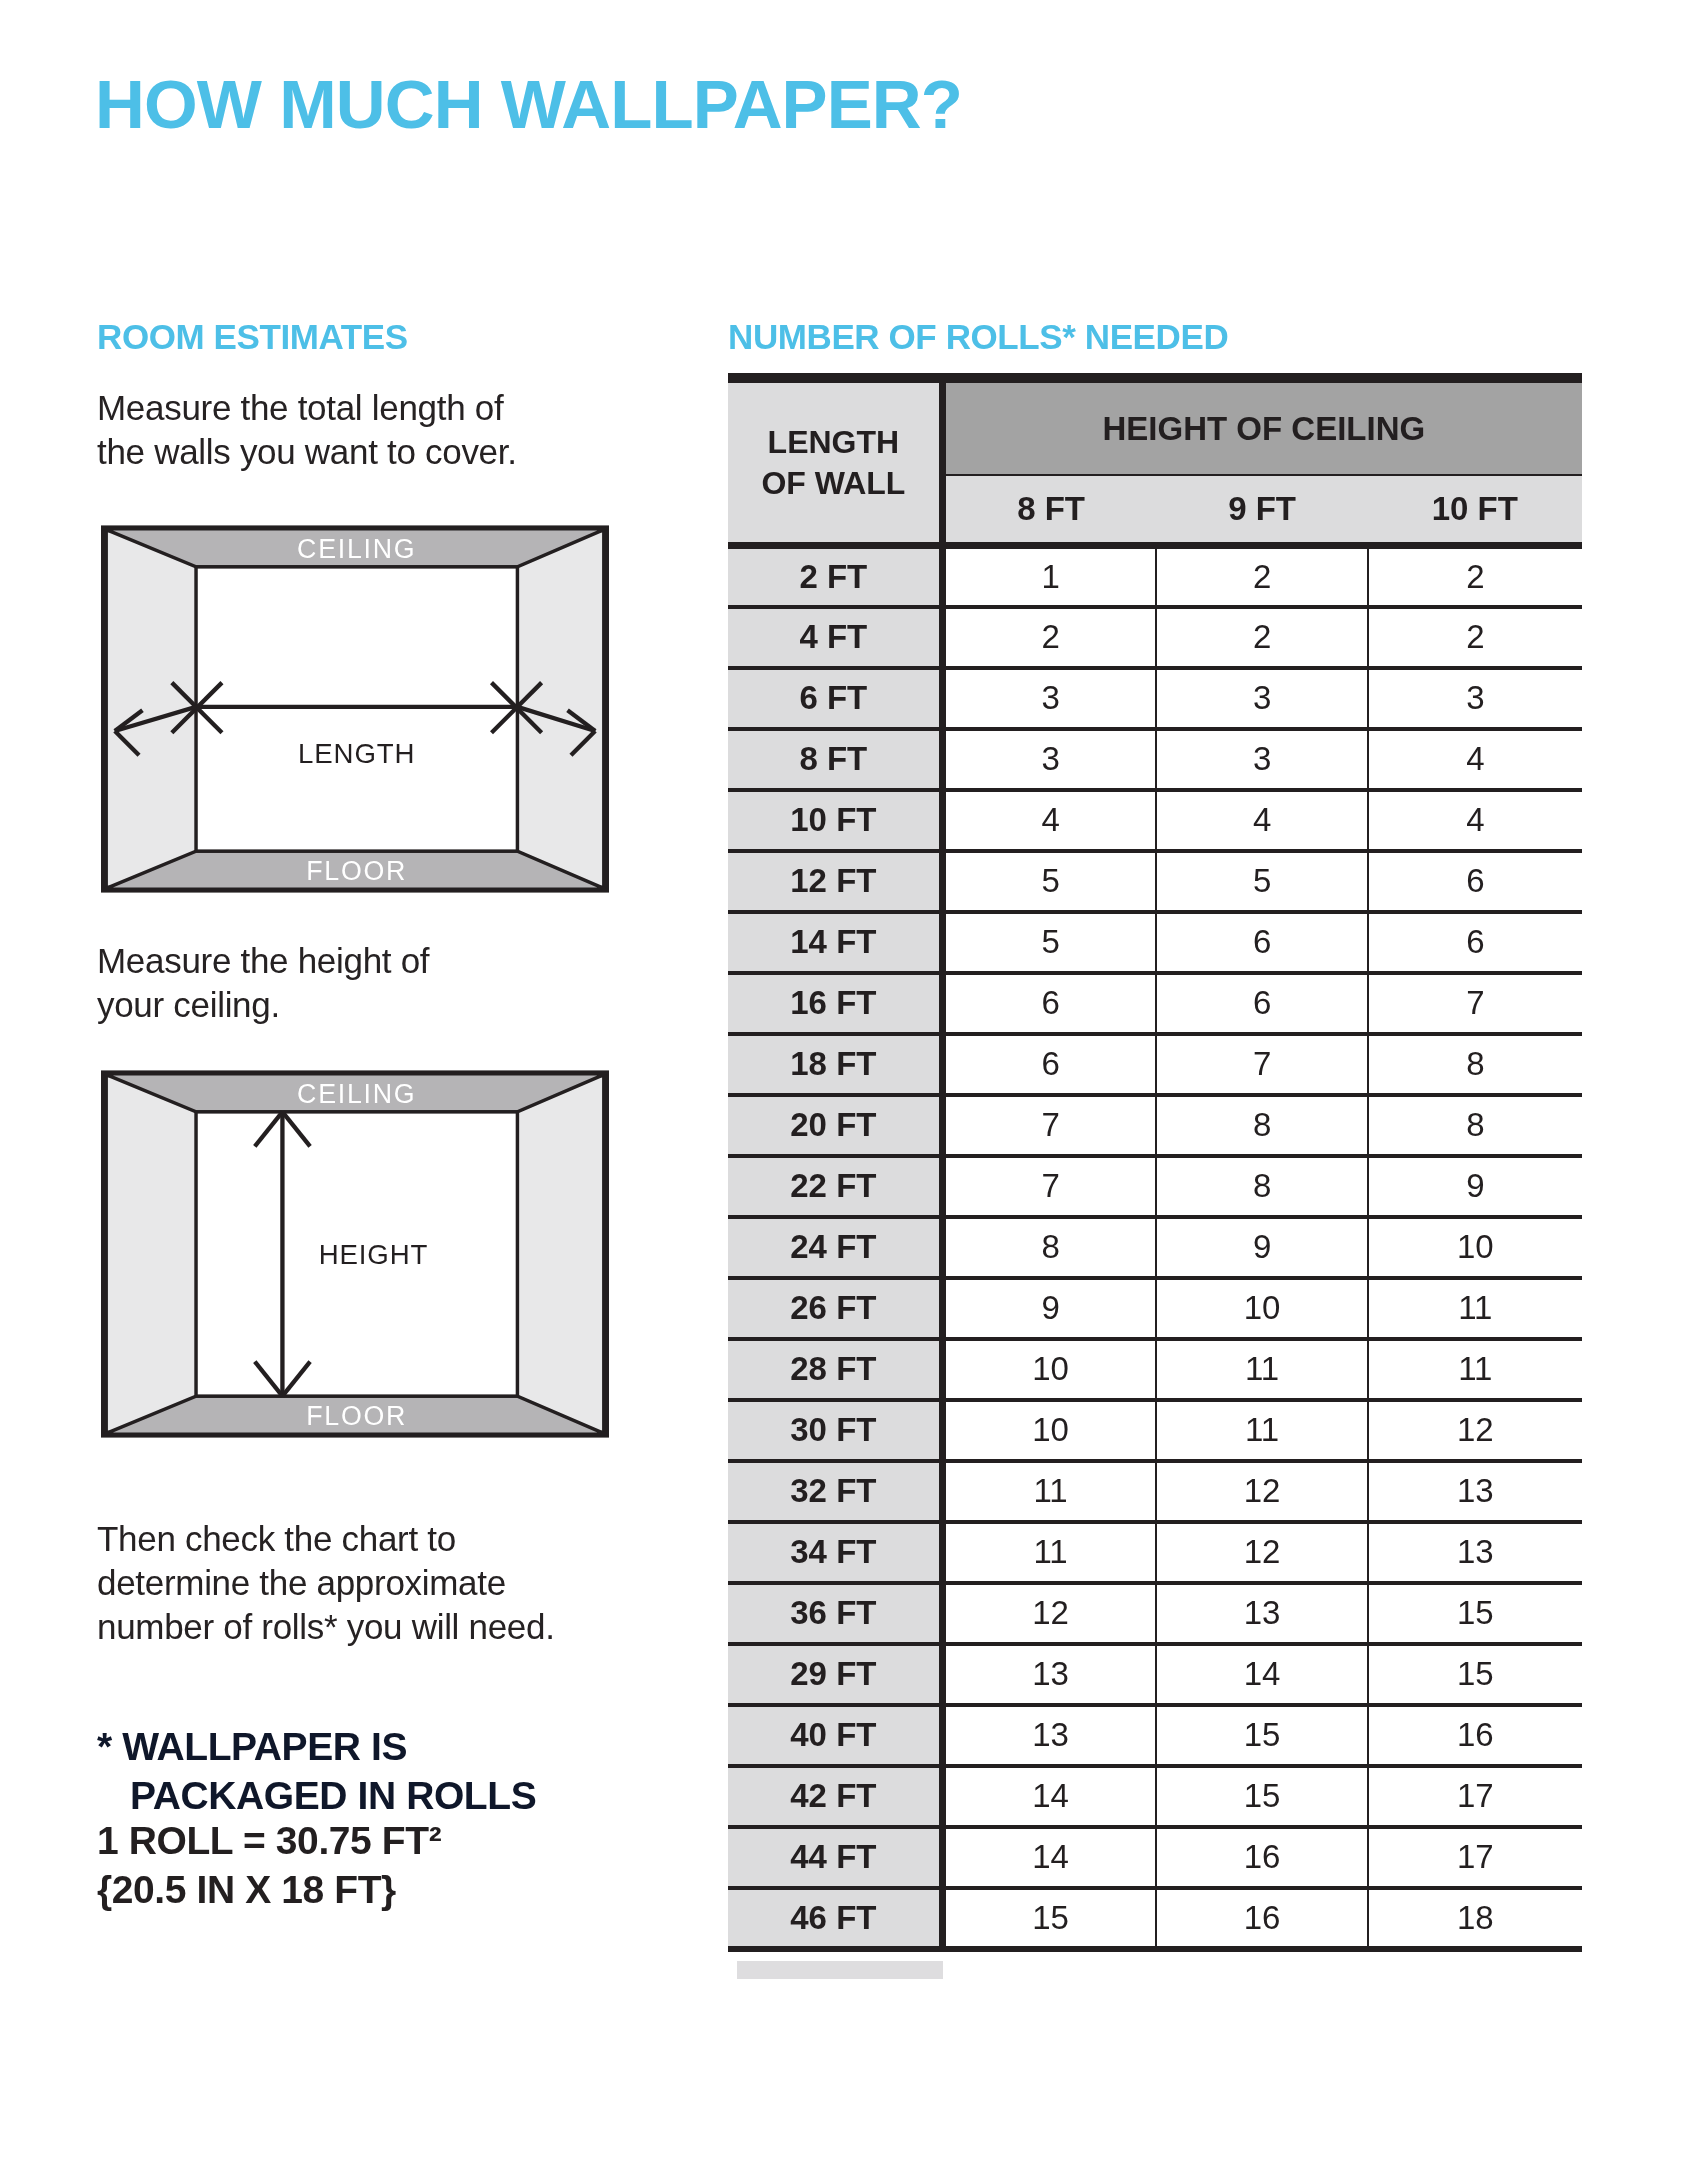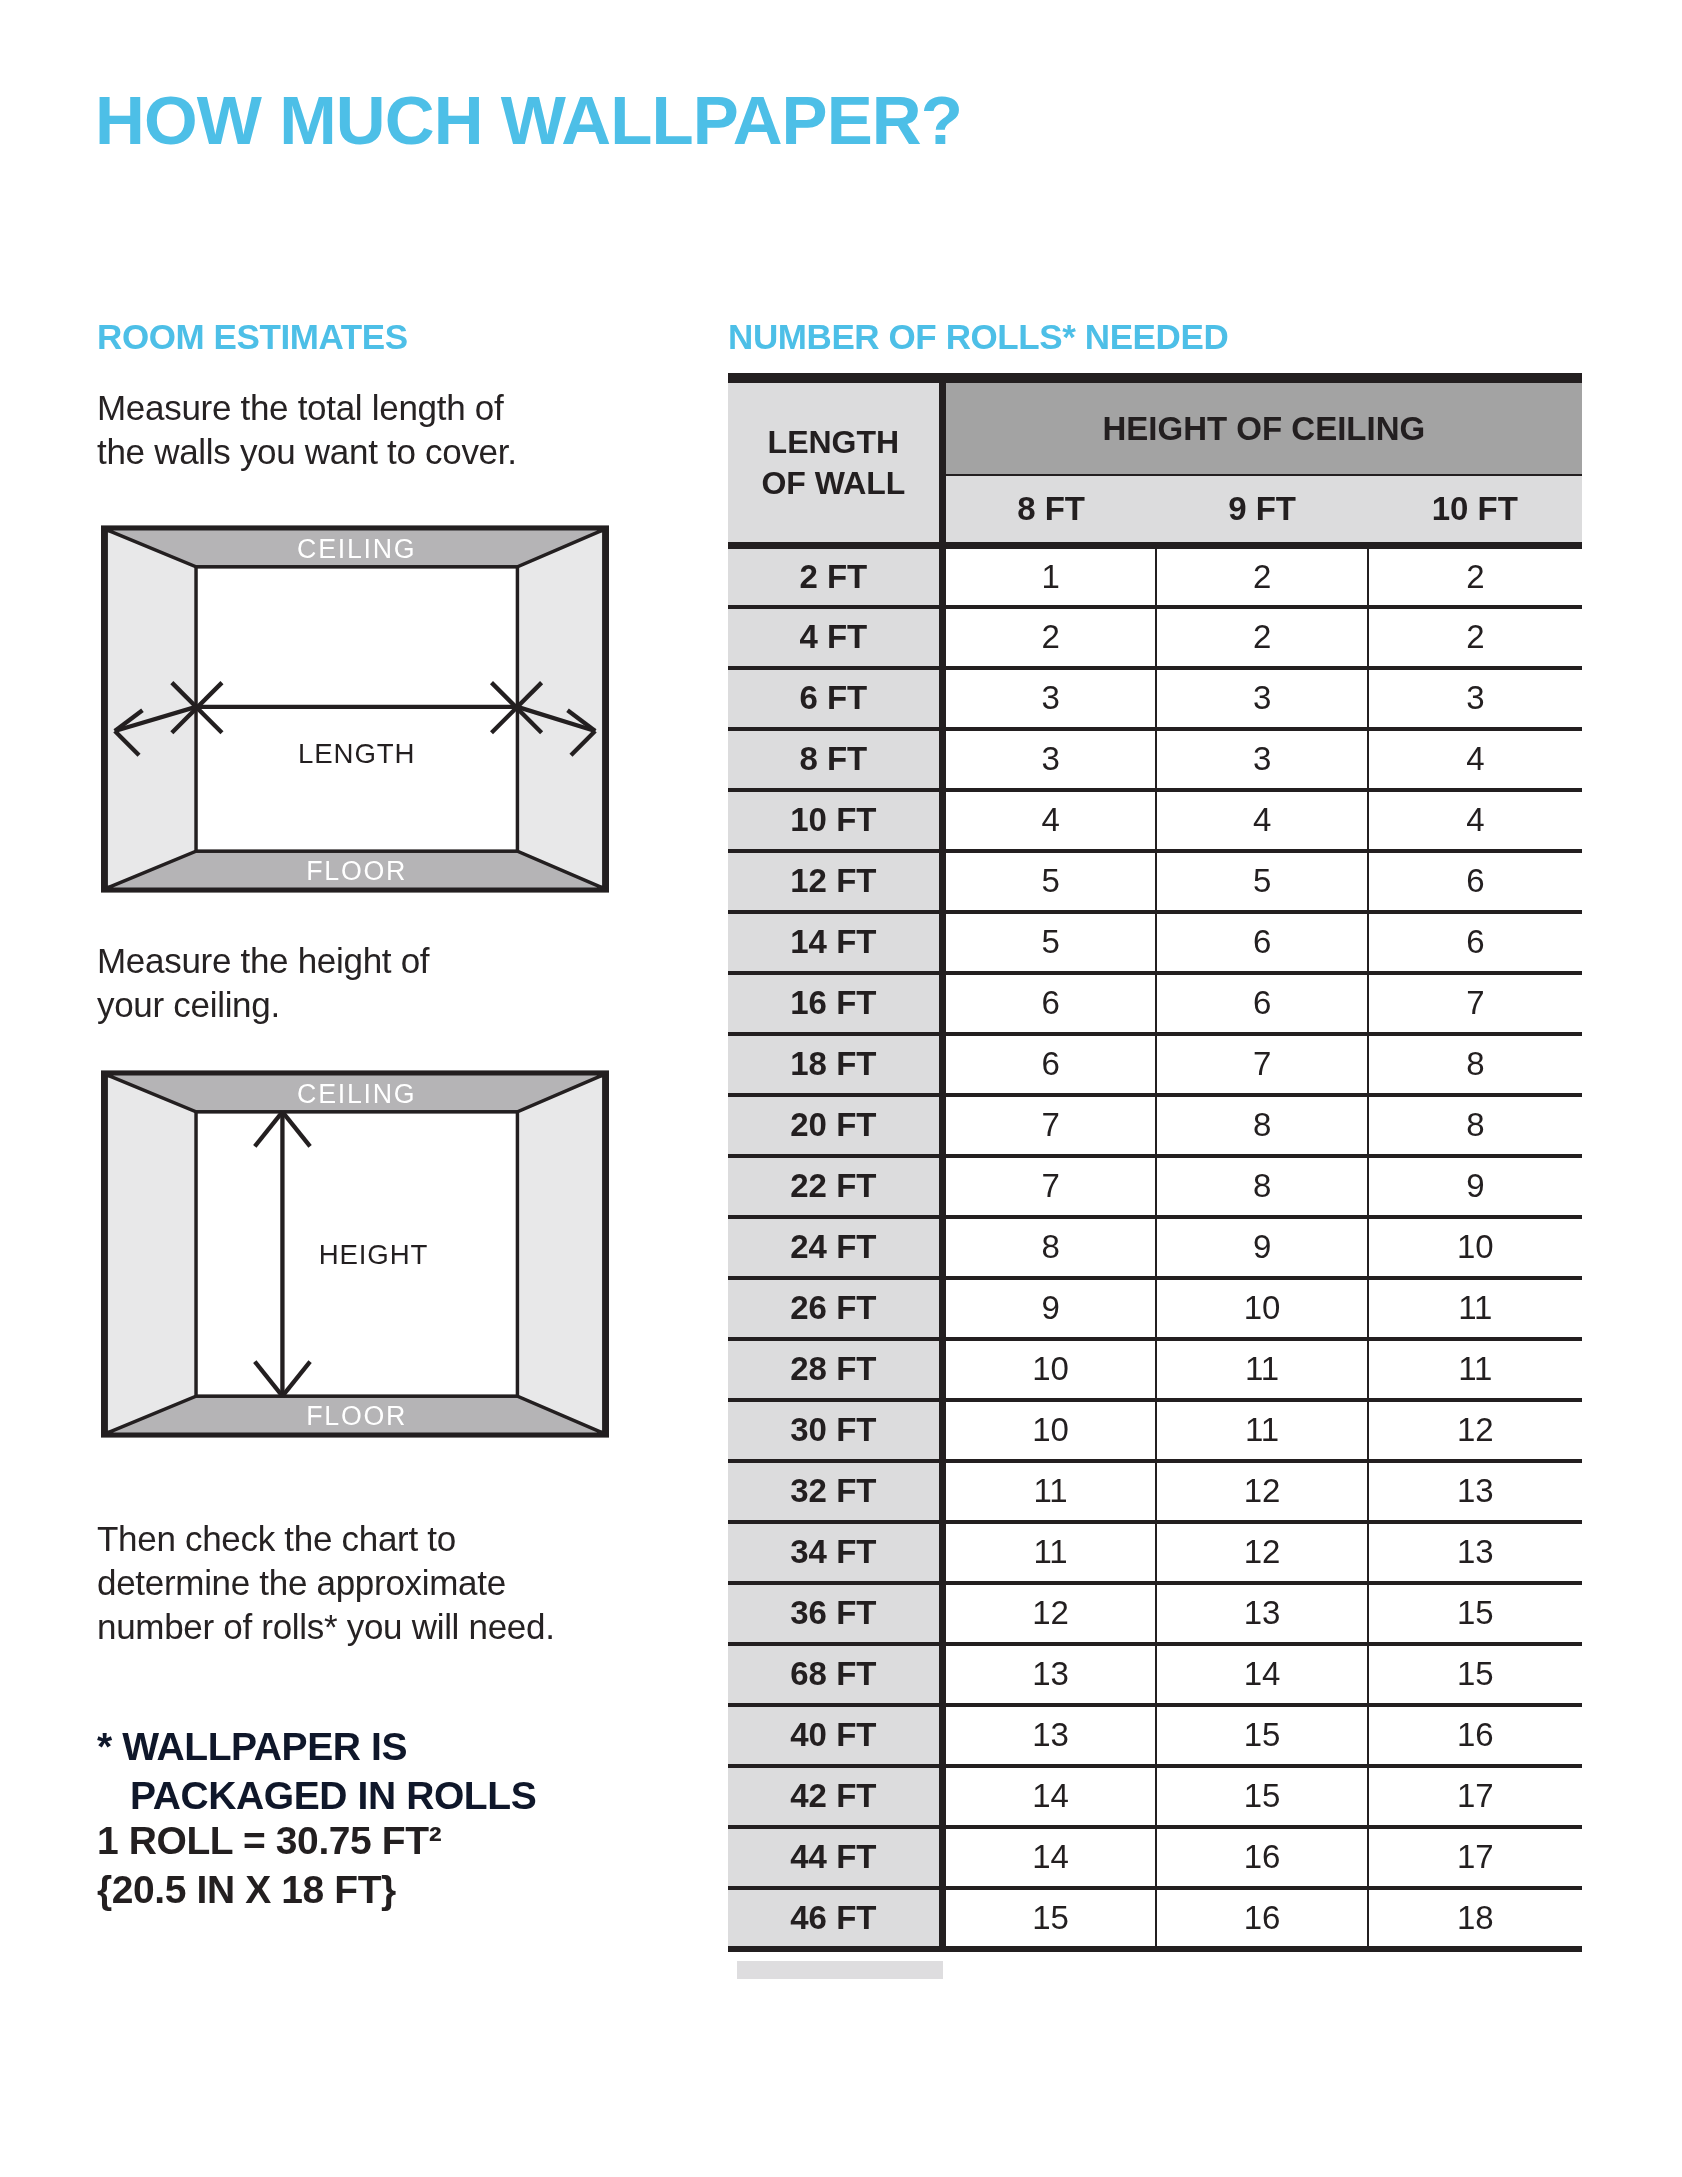--- a/index.html
+++ b/index.html
@@ -1,21 +1,21 @@
 <!DOCTYPE html>
 <html style="font-size:14px"><head>
 <meta charset="utf-8">
 <style>
   html,body { margin:0; padding:0; background:#ffffff; }
   .page {
     position:relative; width:1683px; height:2177px; background:#ffffff;
     font-family:"Liberation Sans", sans-serif; color:#231f20; overflow:hidden;
   }
   .page-title {
-    position:absolute; left:95px; top:86px;
+    position:absolute; left:95px; top:70px;
     font-size:69px; font-weight:bold; letter-spacing:-0.9px;
     color:#4dbfe7; line-height:1;
   }
   .section-heading {
     position:absolute; top:318px; font-size:35px; font-weight:bold;
     color:#4dbfe7; line-height:1.1; letter-spacing:-0.4px;
   }
   .heading-left { left:97px; }
   .heading-table { left:728px; width:854px; text-align:left; }
   .para {
@@ -269,21 +269,21 @@
             <td>12</td>
             <td>13</td>
           </tr>
           <tr>
             <th>36 FT</th>
             <td>12</td>
             <td>13</td>
             <td>15</td>
           </tr>
           <tr>
-            <th>68 FT</th>
+            <th>29 FT</th>
             <td>13</td>
             <td>14</td>
             <td>15</td>
           </tr>
           <tr>
             <th>40 FT</th>
             <td>13</td>
             <td>15</td>
             <td>16</td>
           </tr>

